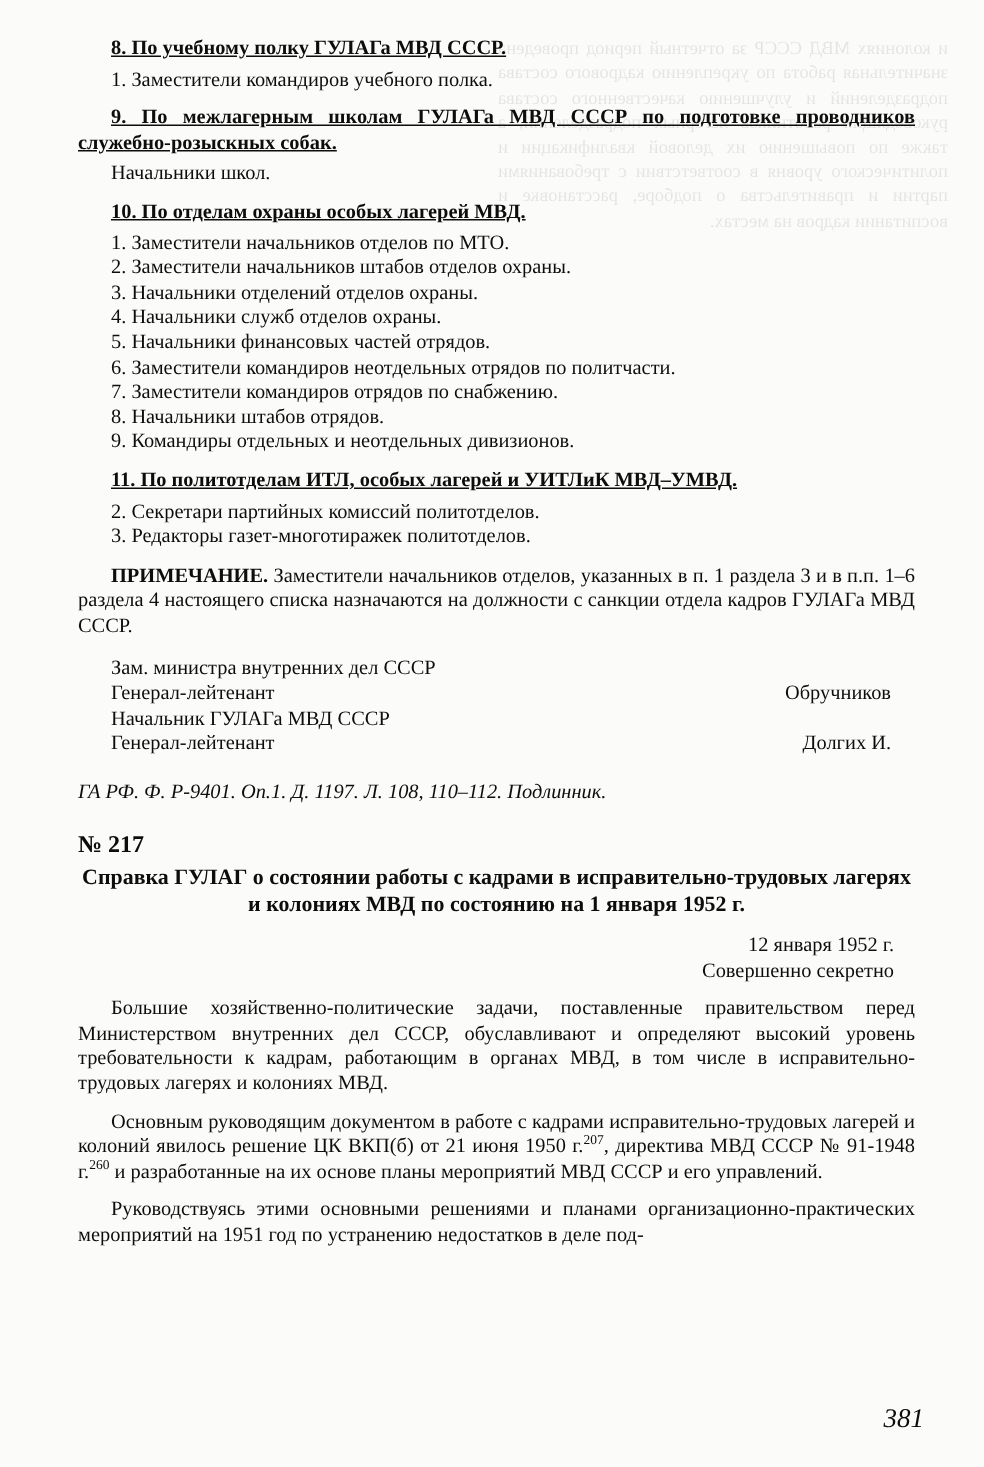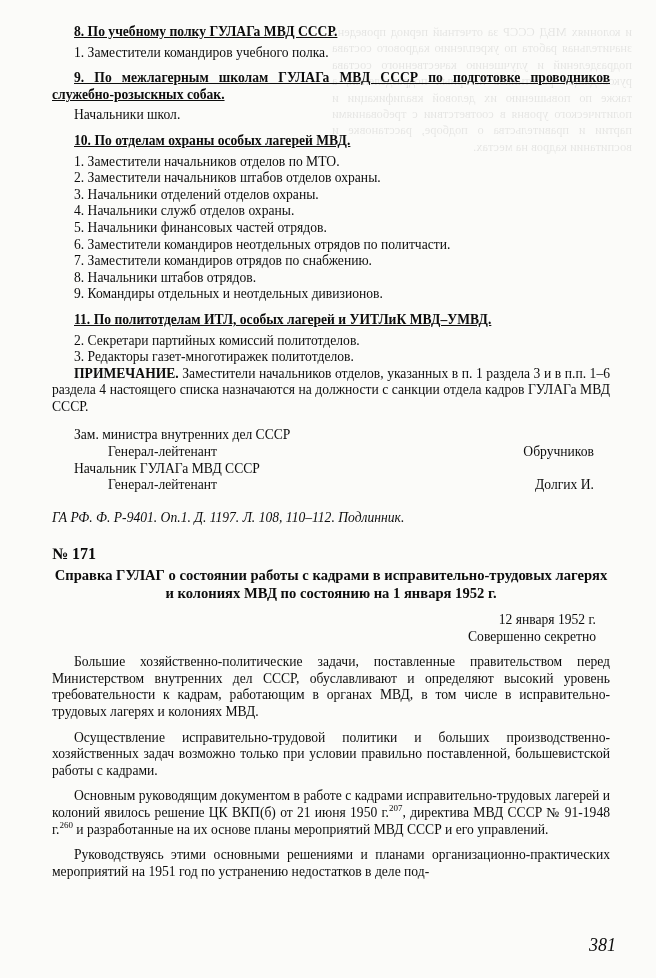--- a/index.html
+++ b/index.html
@@ -57,31 +57,31 @@
     margin-top: 9px;
     margin-bottom: 4px;
   }
   .hdr.first { margin-top: 6px; }
   .item {
     text-indent: 22px;
   }
   .item.gap { margin-top: 4px; }
   .note {
     text-indent: 22px;
+    margin-top: 10px;
   }
   .note b { font-weight: bold; }
   .sig {
     margin-top: 12px;
     margin-left: 22px;
     position: relative;
   }
   .sig-row {
     display: flex;
     justify-content: space-between;
-    margin-left: 34px;
   }
   .sig-row .left { white-space: pre; }
   .sig-row .right { padding-right: 16px; }
   .archive {
     font-style: italic;
     margin-top: 16px;
     text-indent: 0;
   }
   .docnum {
     font-weight: bold;
@@ -158,27 +158,26 @@
       </div>
       <div>Начальник ГУЛАГа МВД СССР</div>
       <div class="sig-row">
         <span class="left">Генерал-лейтенант</span>
         <span class="right">Долгих И.</span>
       </div>
     </div>
 
     <p class="archive">ГА РФ. Ф. Р-9401. Оп.1. Д. 1197. Л. 108, 110–112. Подлинник.</p>
 
-    <p class="docnum">№ 171</p>
+    <p class="docnum">№ 217</p>
     <p class="doctitle">Справка ГУЛАГ о состоянии работы с кадрами в исправительно-трудовых лагерях и колониях МВД по состоянию на 1 января 1952 г.</p>
 
     <p class="dateline">12 января 1952 г.</p>
     <p class="secret">Совершенно секретно</p>
 
     <p class="body-p">Большие хозяйственно-политические задачи, поставленные правительством перед Министерством внутренних дел СССР, обуславливают и определяют высокий уровень требовательности к кадрам, работающим в органах МВД, в том числе в исправительно-трудовых лагерях и колониях МВД.</p>
-    <p class="body-p">Осуществление исправительно-трудовой политики и больших производственно-хозяйственных задач возможно только при условии правильно поставленной, большевистской работы с кадрами.</p>
     <p class="body-p"><span>Основным руководящим документом в работе с кадрами исправительно-трудовых лагерей и колоний явилось решение ЦК ВКП(б) от 21 июня 1950 г.</span><sup>207</sup><span>, директива МВД СССР № 91-1948 г.</span><sup>260</sup><span> и разработанные на их основе планы мероприятий МВД СССР и его управлений.</span></p>
     <p class="body-p">Руководствуясь этими основными решениями и планами организационно-практических мероприятий на 1951 год по устранению недостатков в деле под-</p>
 
   </div>
 
   <div class="pageno">381</div>
 </div>
 
 </body></html>

